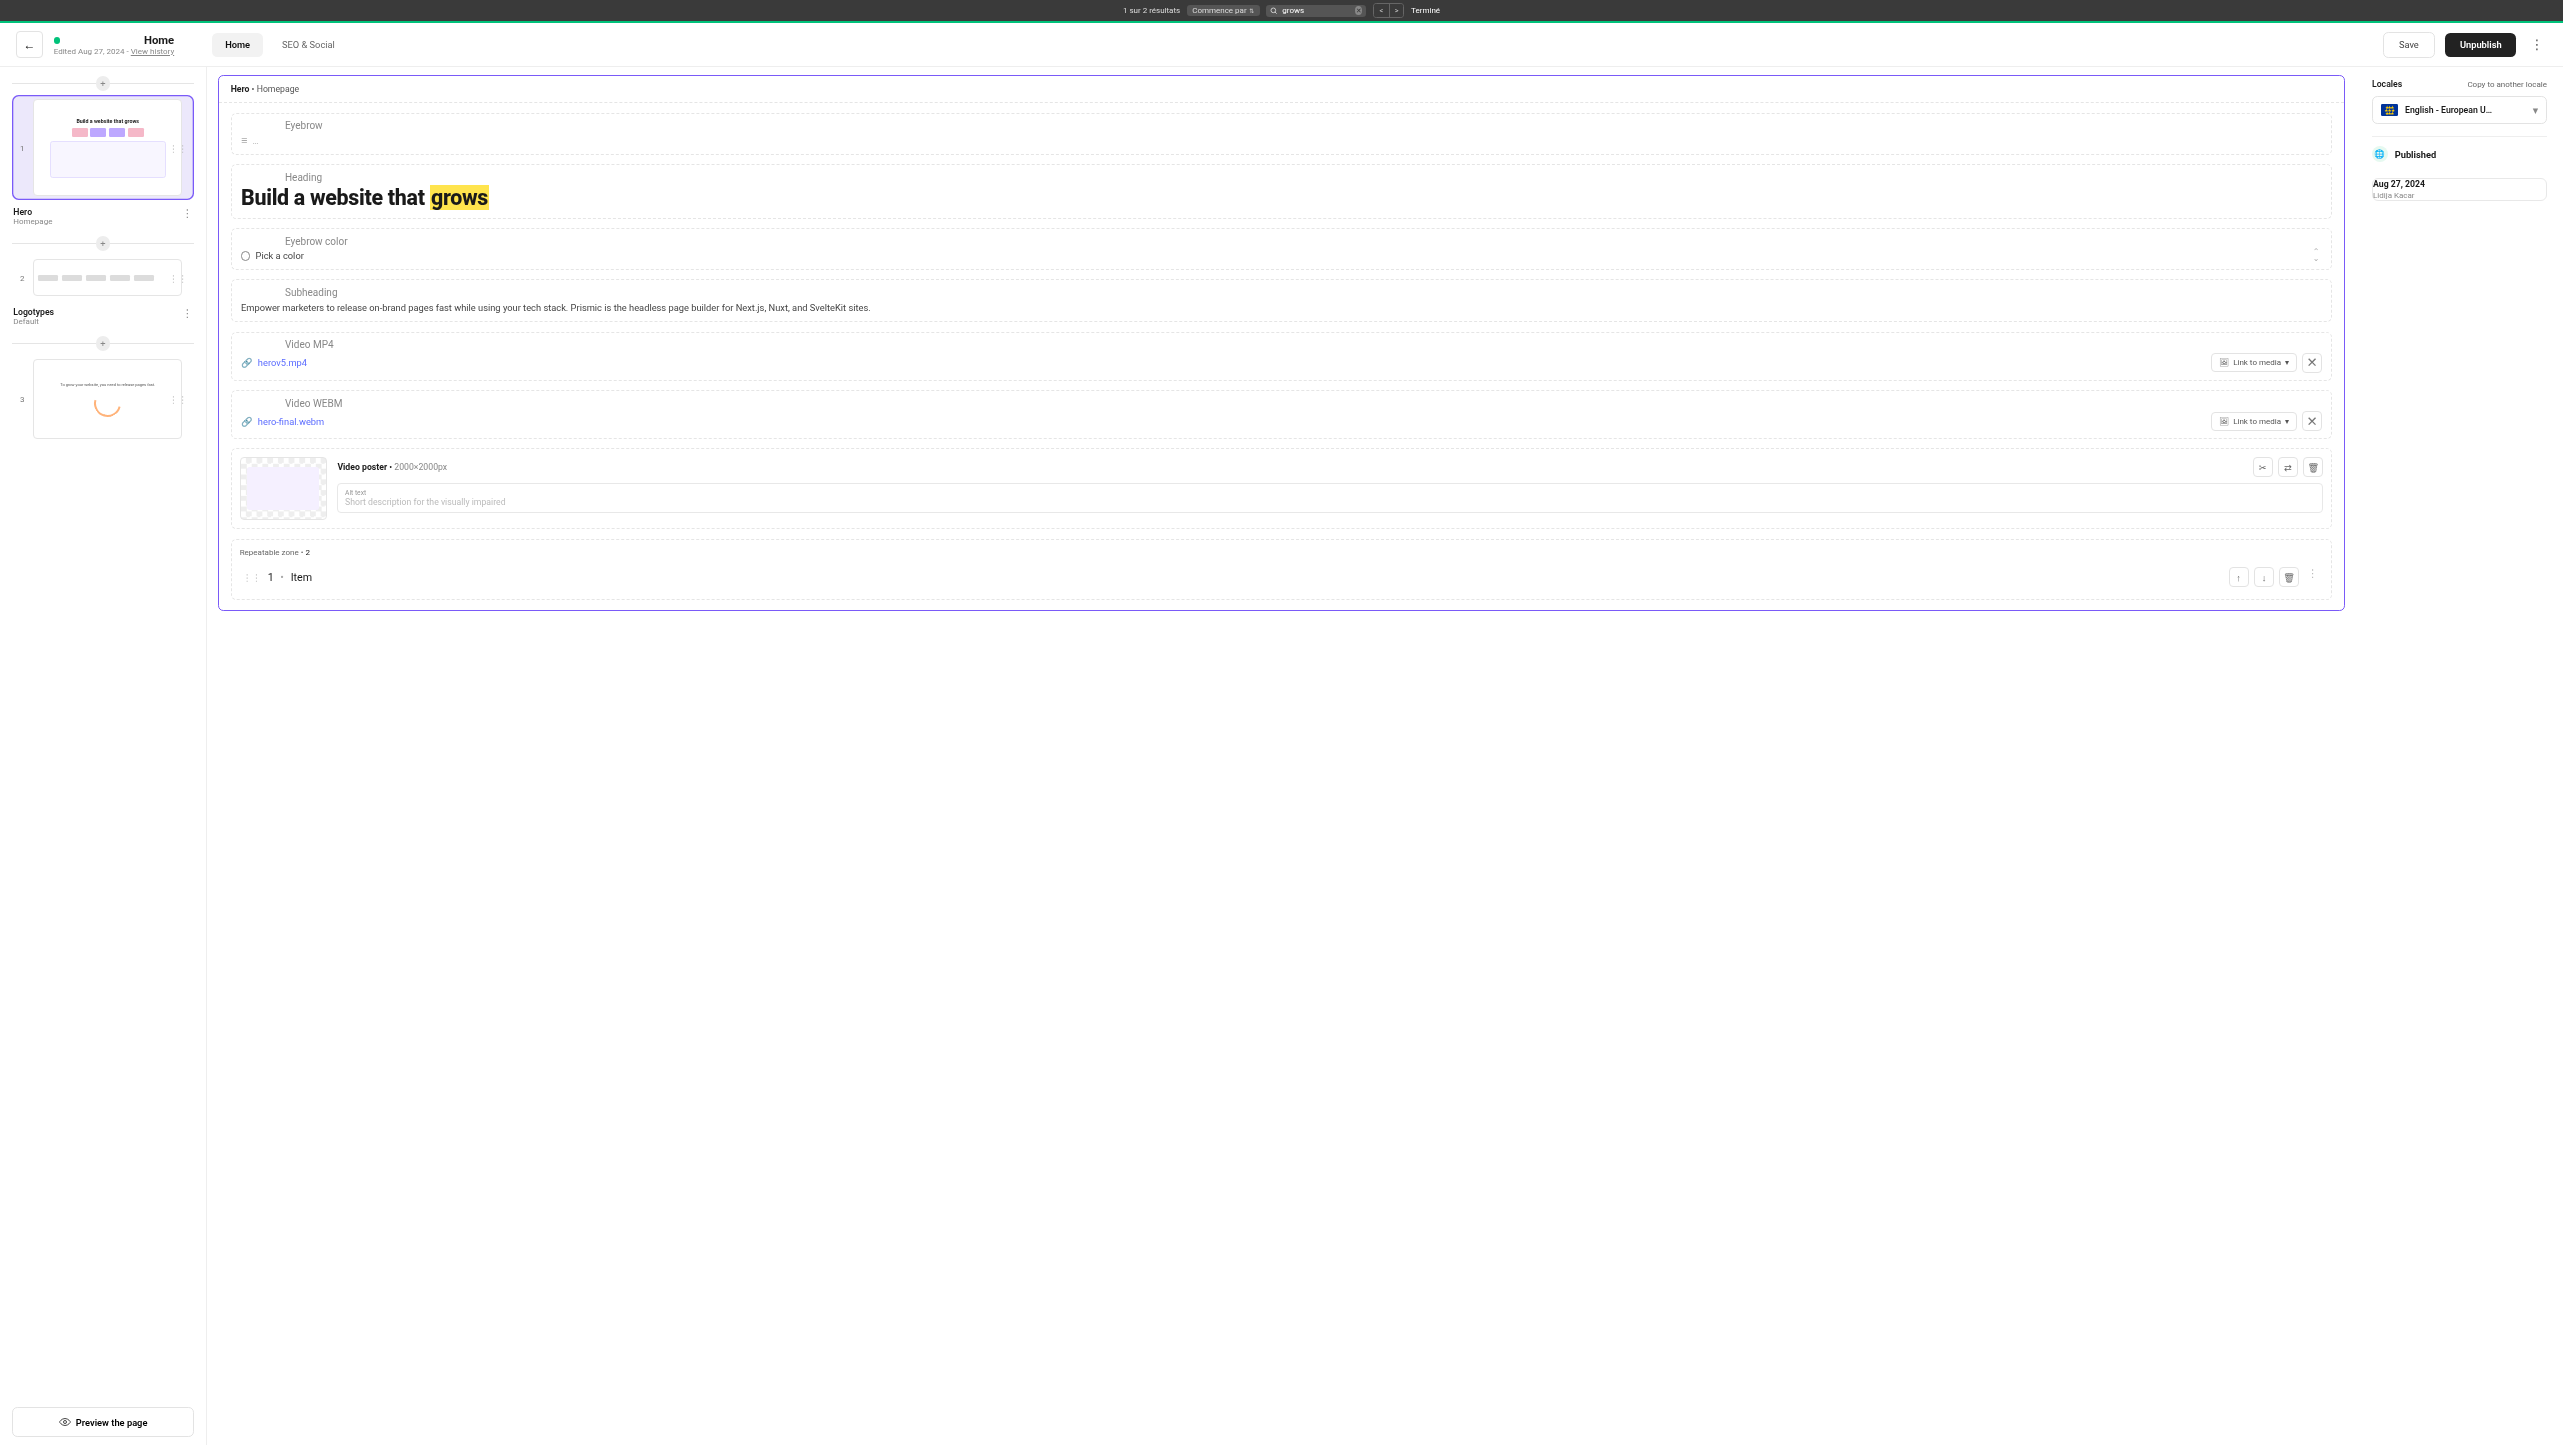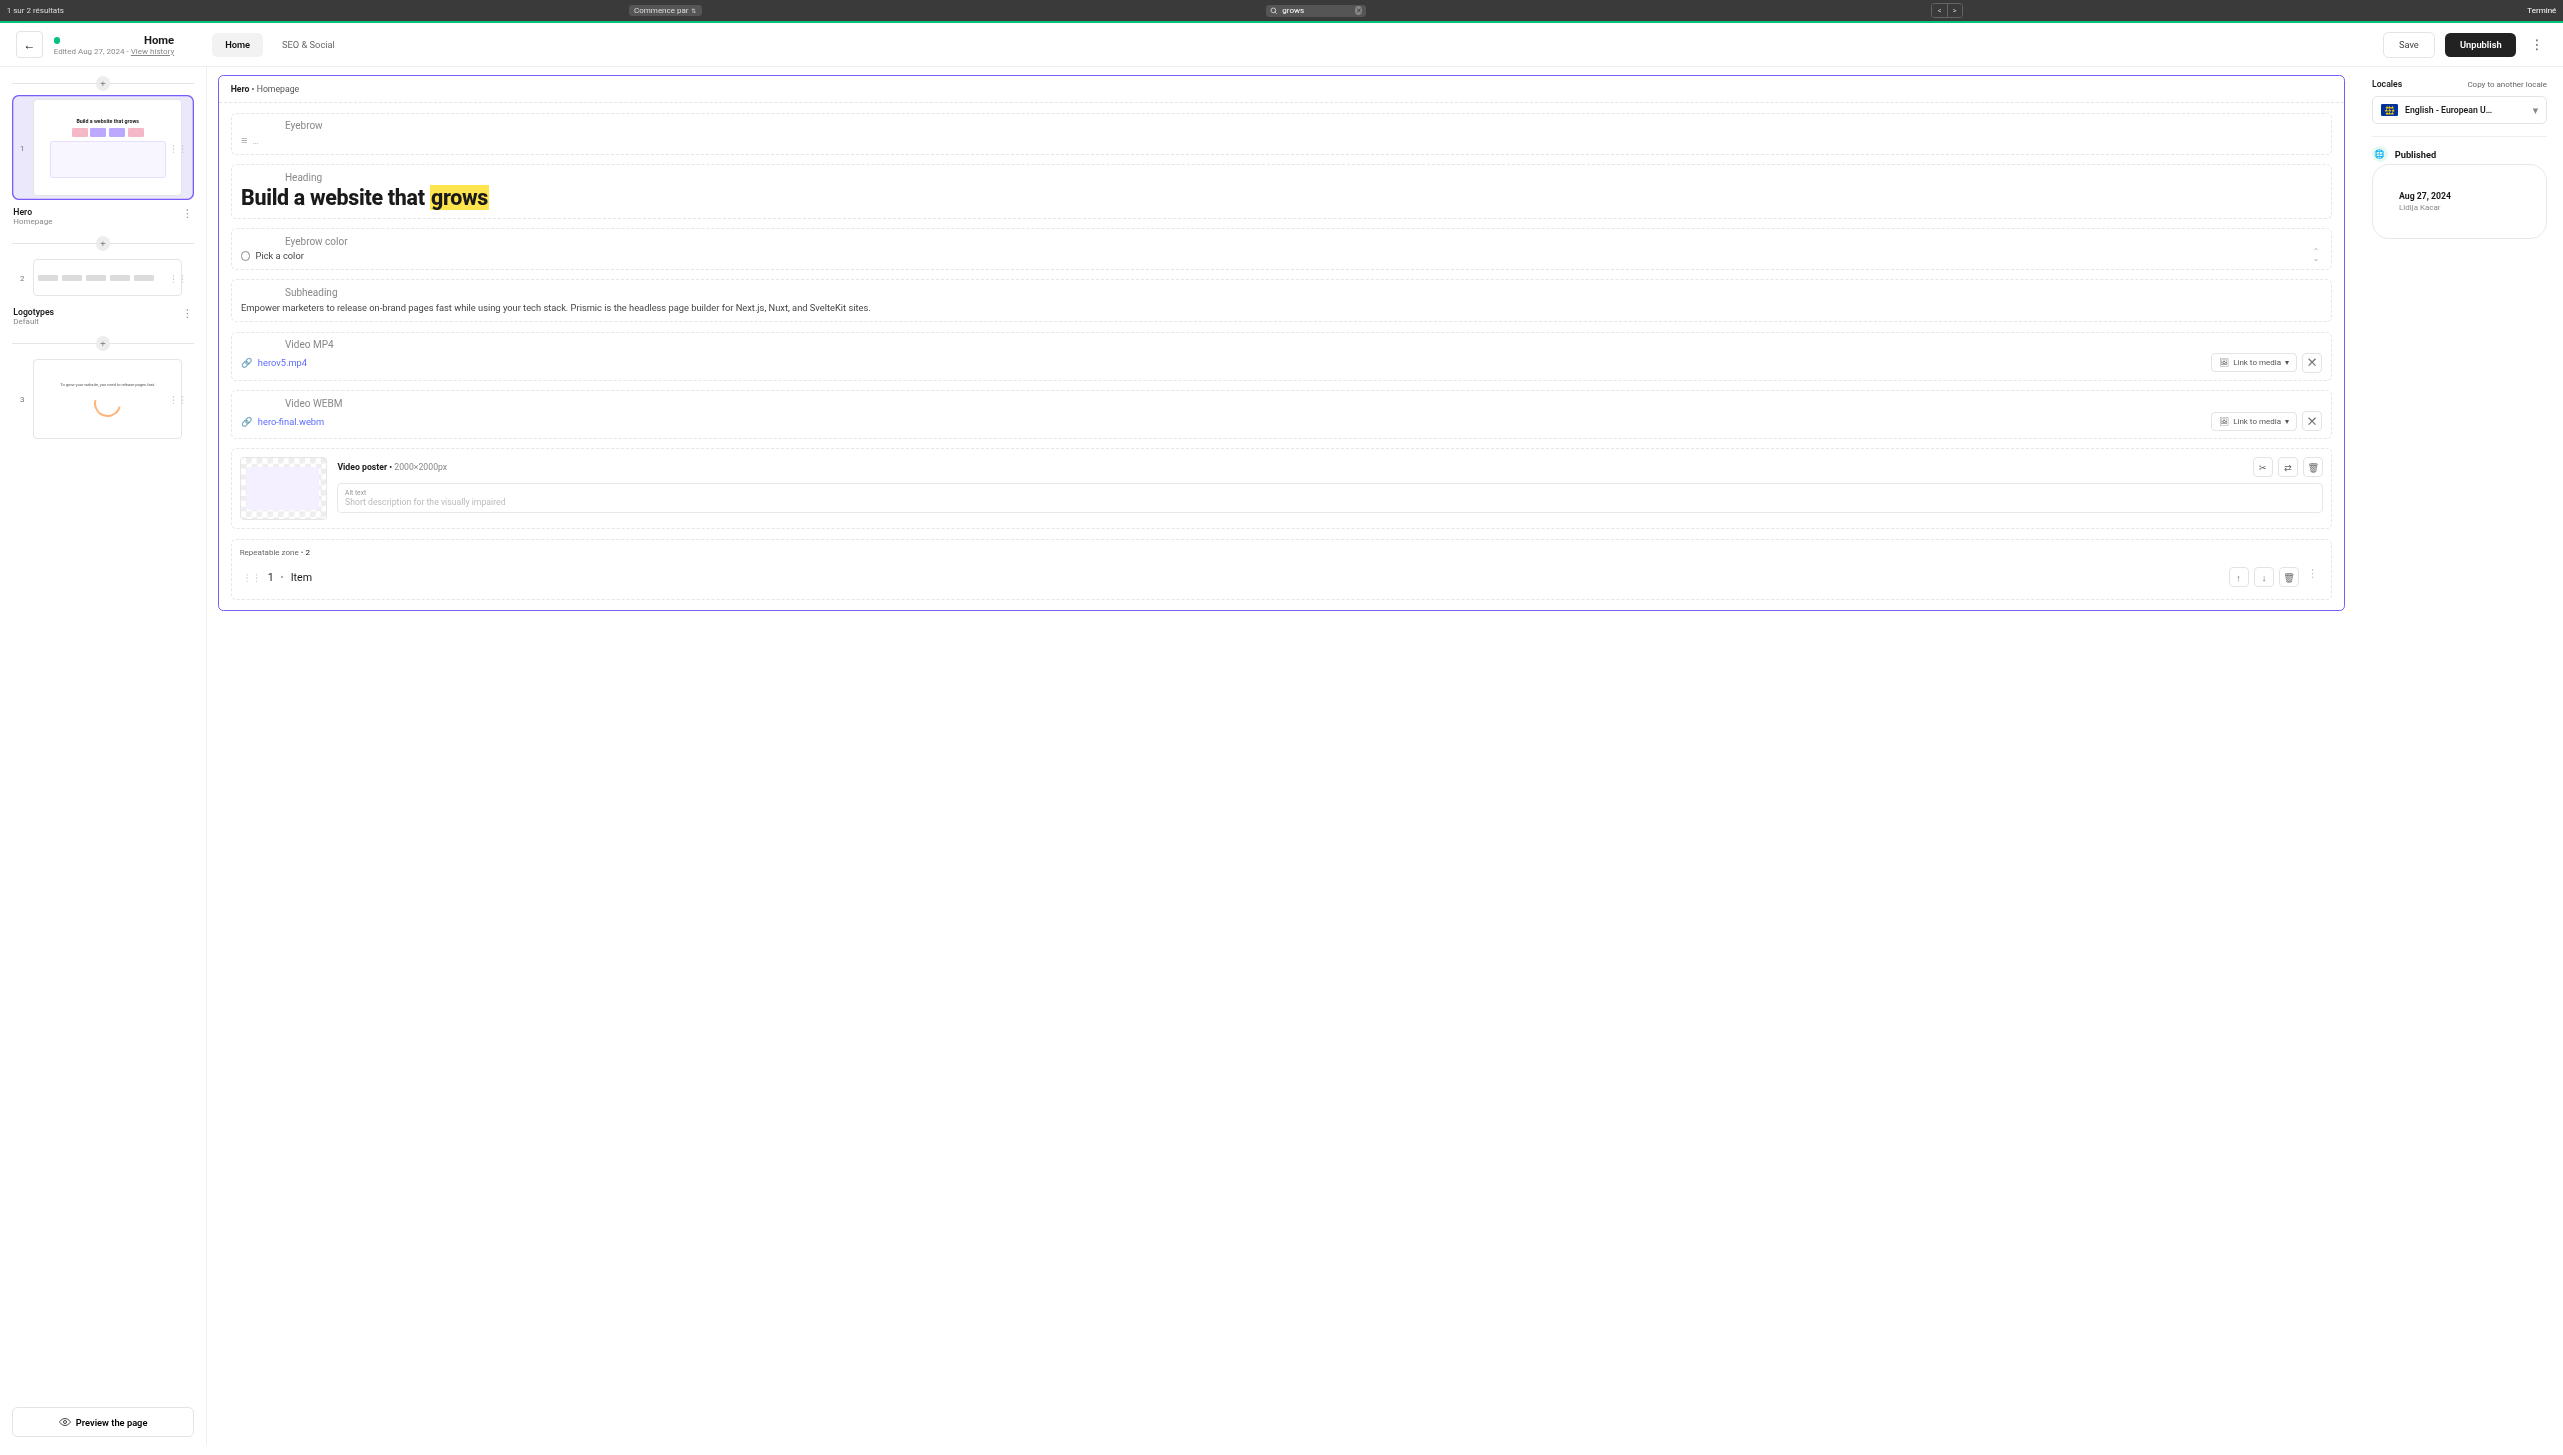--- a/index.html
+++ b/index.html
@@ -1,19 +1,19 @@
 <!DOCTYPE html>
 <html style="font-size:10.7px"><head>
 <meta charset="utf-8">
 <style>
 * { margin: 0; padding: 0; box-sizing: border-box; font-family: -apple-system, BlinkMacSystemFont, "Segoe UI", Roboto, sans-serif; }
 body { background: #fff; color: #1a1a1a; }
 
 
-.findbar { height: 21.4px; background: #3a3a3a; display: flex; align-items: center; justify-content: space-between; padding: 0 6.7px; gap: 6.7px; font-size: 8px; color: #ddd; }
+.findbar { height: 21.4px; background: #3a3a3a; display: flex; align-items: center; justify-content: center; padding: 0 6.7px; gap: 6.7px; font-size: 8px; color: #ddd; }
 .findbar .result-count { color: #ddd; }
 .findbar .mode { background: #555; border-radius: 3.3px; padding: 1.3px 5.3px; display: flex; align-items: center; gap: 2.7px; }
 .findbar .mode .chev { font-size: 6px; line-height: 1; color: #ccc; }
 .findbar .searchbox { background: #555; border-radius: 3.3px; display: flex; align-items: center; padding: 1.3px 4px; gap: 4px; width: 100px; }
 .findbar .searchbox input { background: transparent; border: none; color: #fff; outline: none; font-size: 8px; width: 100%; }
 .findbar .clearx { background: #888; color: #333; border-radius: 50%; width: 9.3px; height: 9.3px; display: flex; align-items: center; justify-content: center; font-size: 6.7px; cursor:pointer;}
 .findbar .navbtns { display: flex; border: 0.7px solid #666; border-radius: 3.3px; overflow: hidden; }
 .findbar .navbtns button { background: #3a3a3a; border: none; color: #ccc; width: 14.7px; height: 13.3px; font-size: 7.3px; cursor:pointer;}
 .findbar .navbtns button + button { border-left: 0.7px solid #666; }
 .findbar .done { color: #fff; }
@@ -102,21 +102,21 @@
 .copyloc { font-size:8px; color:#666; cursor:pointer;}
 .localesel { margin-top:6.7px; border:0.7px solid #e3e3e3; border-radius:5.3px; padding:6.7px 8px; display:flex; align-items:center; gap:6.7px; cursor:pointer;}
 .flag { width:17.4px; height:12px; background:#003399; border-radius:1.3px; position:relative; display:flex; align-items:center; justify-content:center;}
 .flag::after{ content:"★"; color:#ffcc00; font-size:4.7px; text-shadow: 3.3px 0 #ffcc00, -3.3px 0 #ffcc00, 0 3.3px #ffcc00, 0 -3.3px #ffcc00, 2.7px 2.7px #ffcc00, -2.7px 2.7px #ffcc00, 2.7px -2.7px #ffcc00, -2.7px -2.7px #ffcc00;}
 .localesel .txt { font-size:8.7px; font-weight:600; flex:1; white-space:nowrap; overflow:hidden; text-overflow:ellipsis;}
 .localesel .caret { color:#888;}
 .divider { height:0.7px; background:#eee; margin:9.3px 0;}
 .pubrow{ display:flex; align-items:center; gap:6.7px;}
 .globeicon { width:16px; height:16px; border-radius:50%; background:#e6f9f0; color:#00a15a; display:flex; align-items:center; justify-content:center; font-size:8.7px;}
 .pubtxt { font-size:9.3px; font-weight:700;}
-.revcard { margin-top:2px; border:0.7px solid #e8e8e8; border-radius:17px; padding:26px;}
+.revcard { margin-top:16px; border:0.7px solid #e8e8e8; border-radius:6px; padding:0;}
 .revcard .d { font-size:8.7px; font-weight:700;}
 .revcard .a { font-size:8px; color:#888; margin-top:1.3px;}
 
 
 .thumb1 { display:flex; flex-direction:column; align-items:center; justify-content:center; gap:4px; padding:5.3px; width:100%; height:100%;}
 .thumb1 .t { font-size:5.3px; font-weight:700; text-align:center;}
 .thumb1 .row { display:flex; gap:2.7px; justify-content:center;}
 .thumb1 .box { width:16px; height:9.3px; background:#bda8ff; border-radius:1.3px;}
 .thumb1 .box.p { background:#f5b8c8;}
 .thumb1 .panel { width:85%; height:37px; background:#f8f6ff; border:0.7px solid #e5dfff; border-radius:2.7px;}

